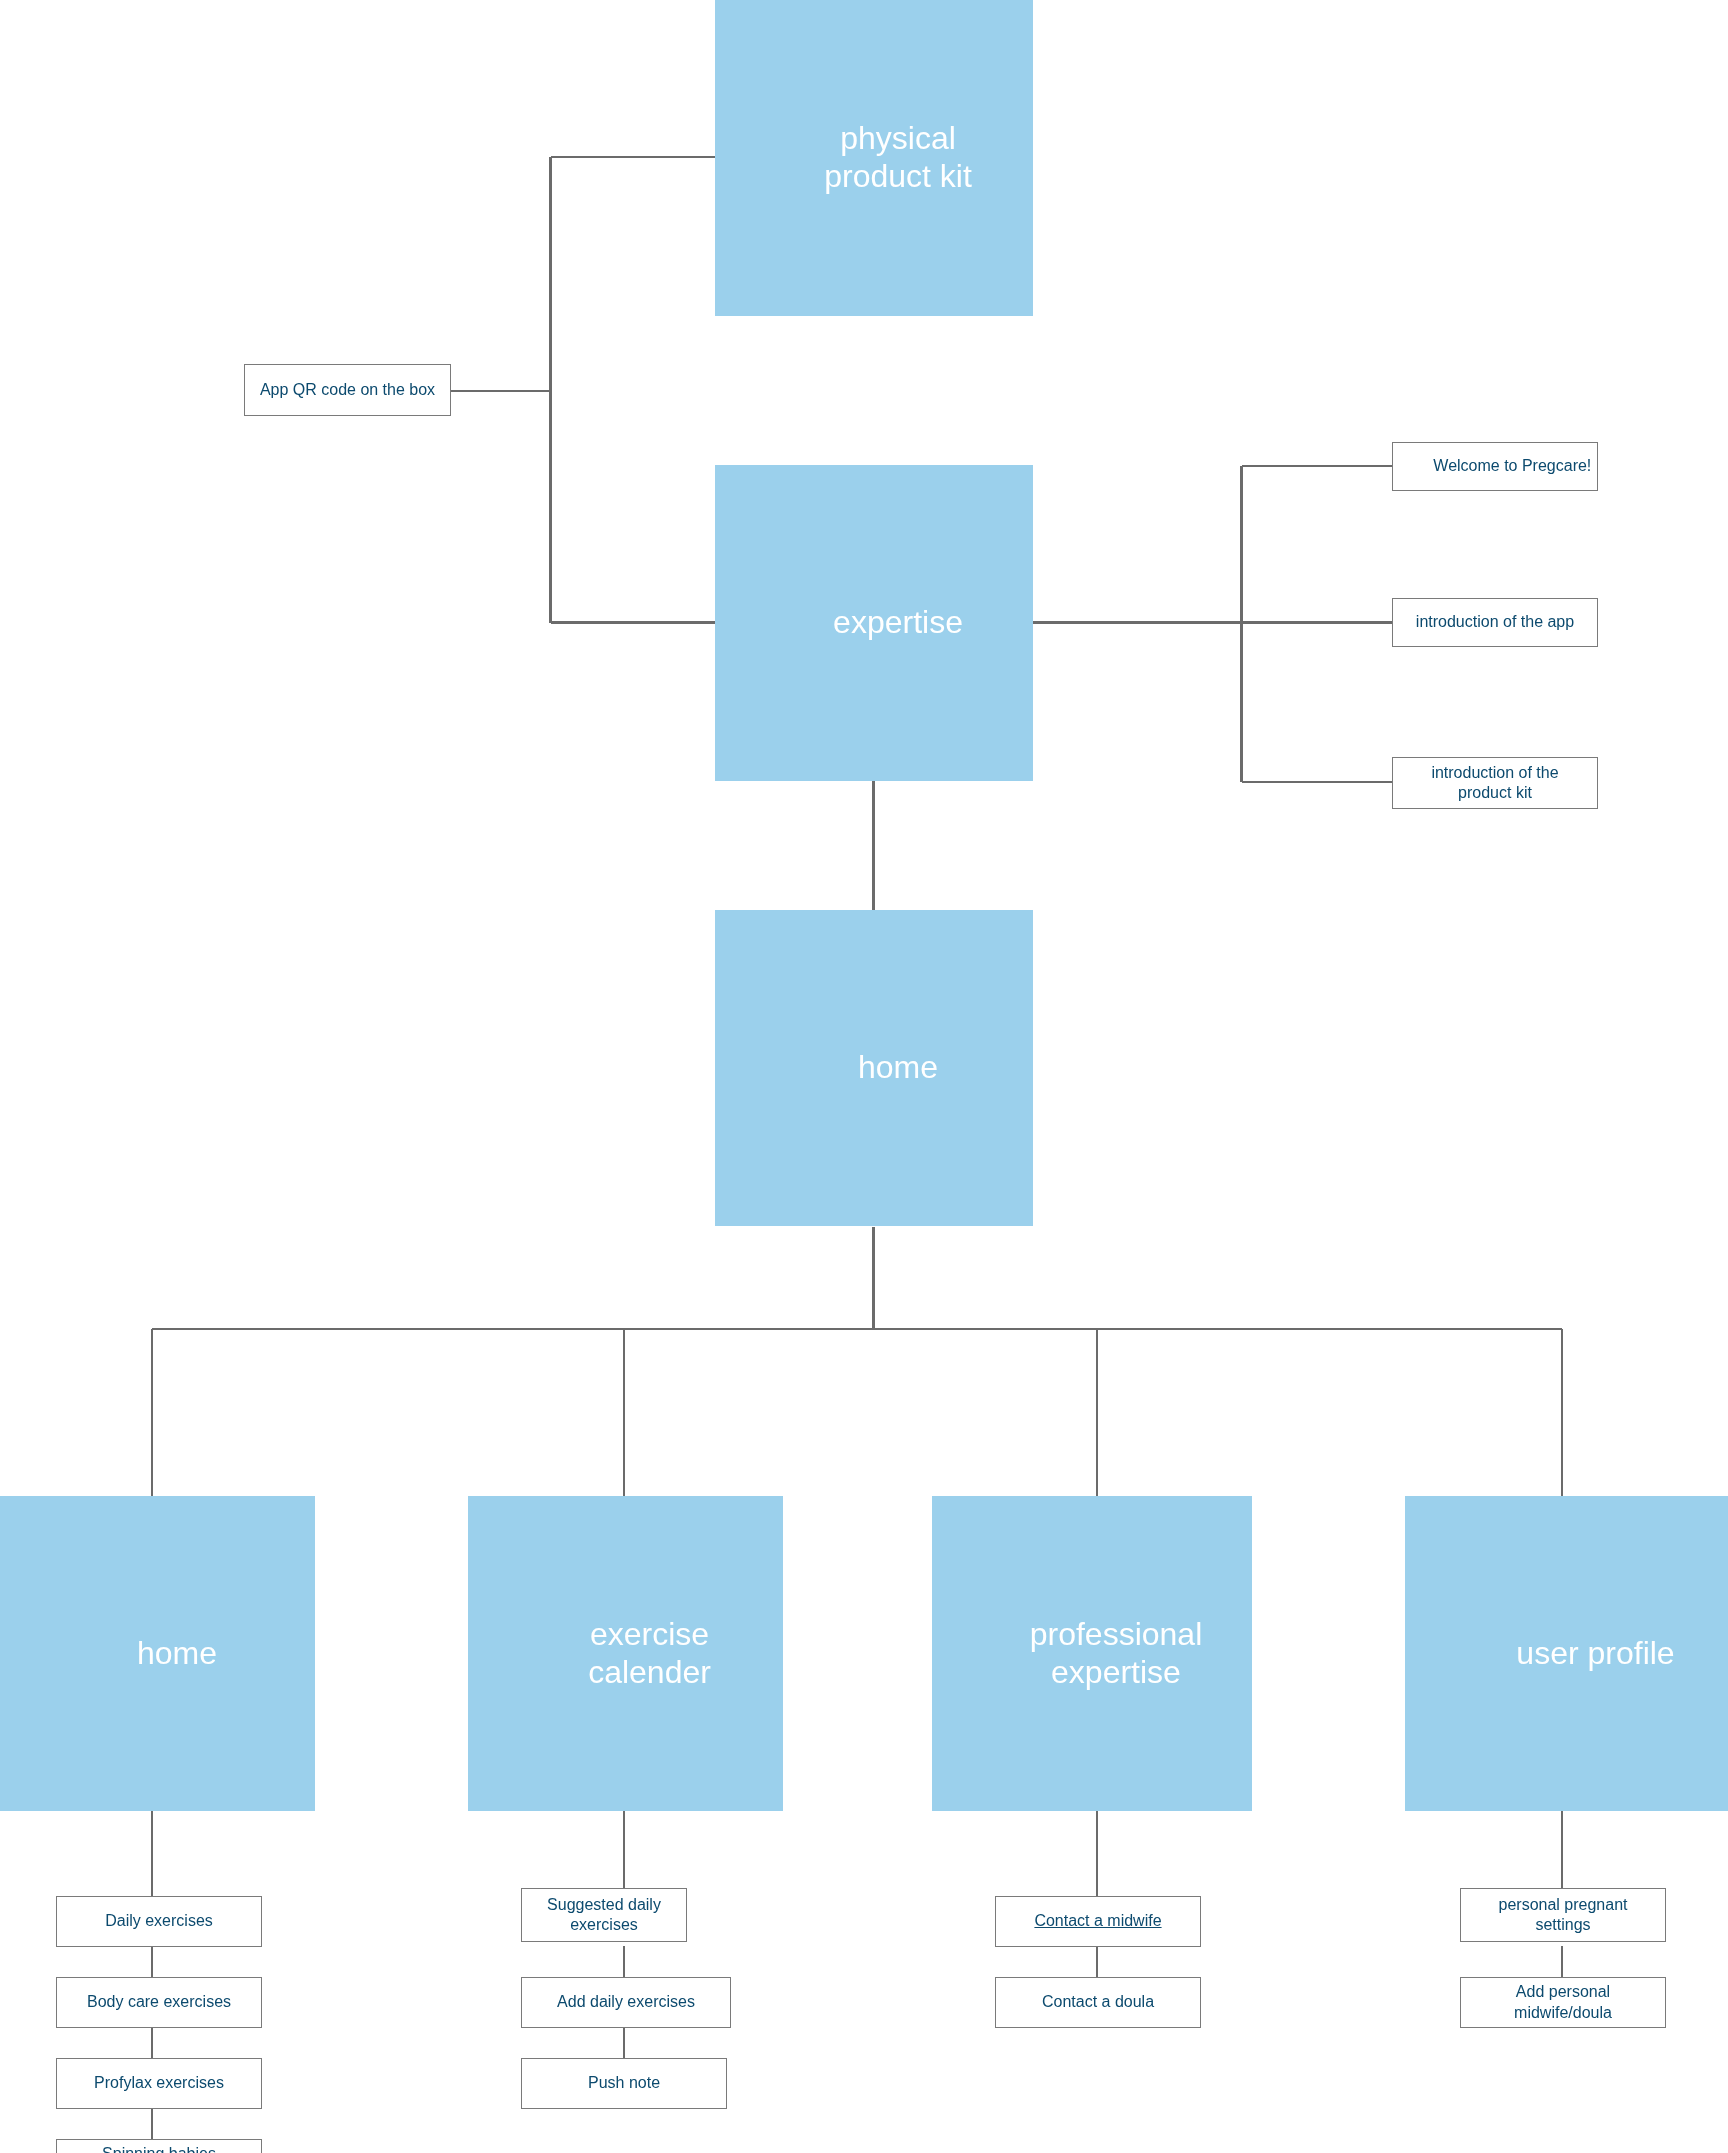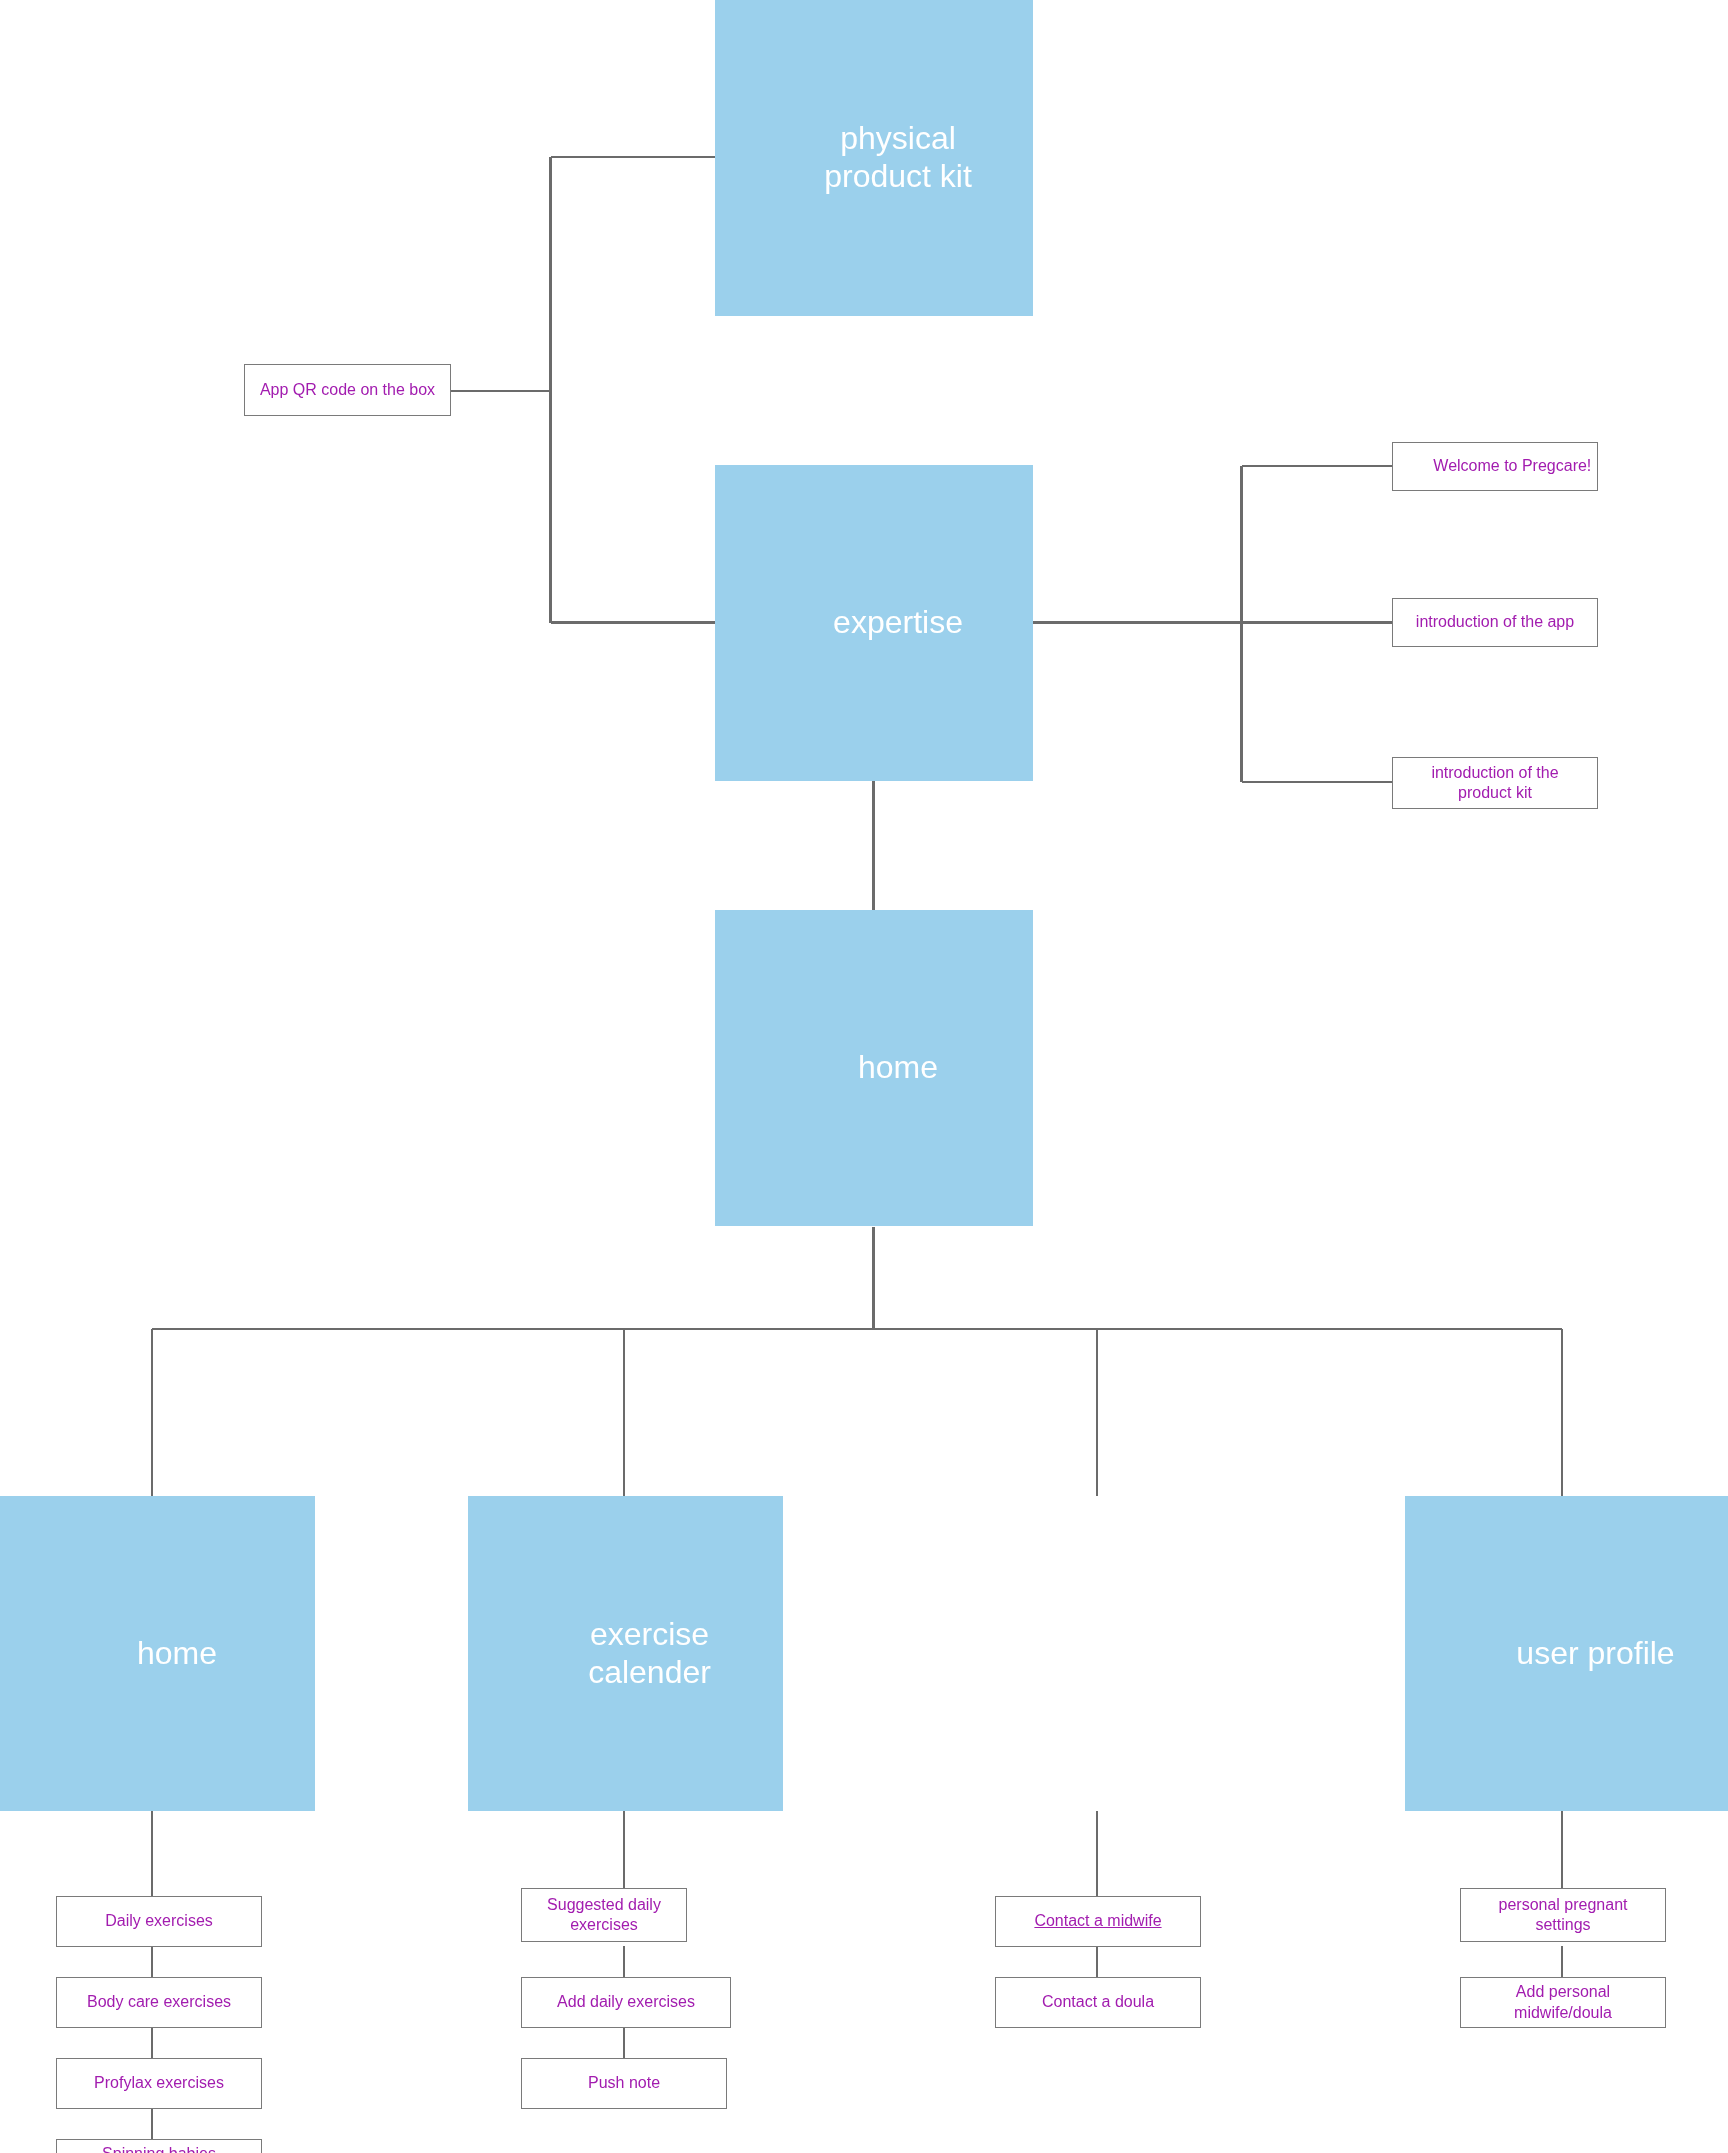--- a/index.html
+++ b/index.html
@@ -37,21 +37,21 @@
   .node.blue {
     background: #9bd0ec;
     color: #ffffff;
     font-size: 32px;
     line-height: 1.18;
     font-weight: 400;
   }
   .node.plain {
     background: #ffffff;
     border: 1.5px solid #7a7a7a;
-    color: #a21caf;
+    color: #0c4a6e;
     font-size: 16px;
     line-height: 1.28;
     font-weight: 400;
     padding: 1.9px 5.7px;
   }
   .node .label {
     display: block;
     white-space: pre-line;
   }
 </style>
@@ -135,20 +135,24 @@
 
   <div class="node blue" style="left:-9.6px; top:1496px; width:325px; height:315px;">
     <span class="label">home</span>
   </div>
 
   <div class="node blue" style="left:468px; top:1496px; width:315px; height:315px;">
     <span class="label">exercise
 calender</span>
   </div>
 
+  <div class="node blue" style="left:932px; top:1496px; width:320px; height:315px;">
+    <span class="label">professional
+expertise</span>
+  </div>
 
   <div class="node blue" style="left:1405px; top:1496px; width:333px; height:315px;">
     <span class="label">user profile</span>
   </div>
 
   <div class="node plain" style="left:56px; top:1896px; width:206px; height:51px;">
     <span class="label">Daily exercises</span>
   </div>
 
   <div class="node plain" style="left:56px; top:1977px; width:206px; height:51px;">

